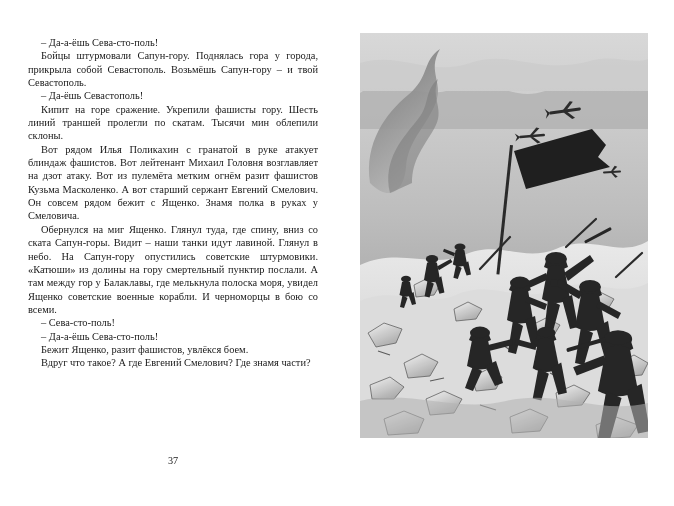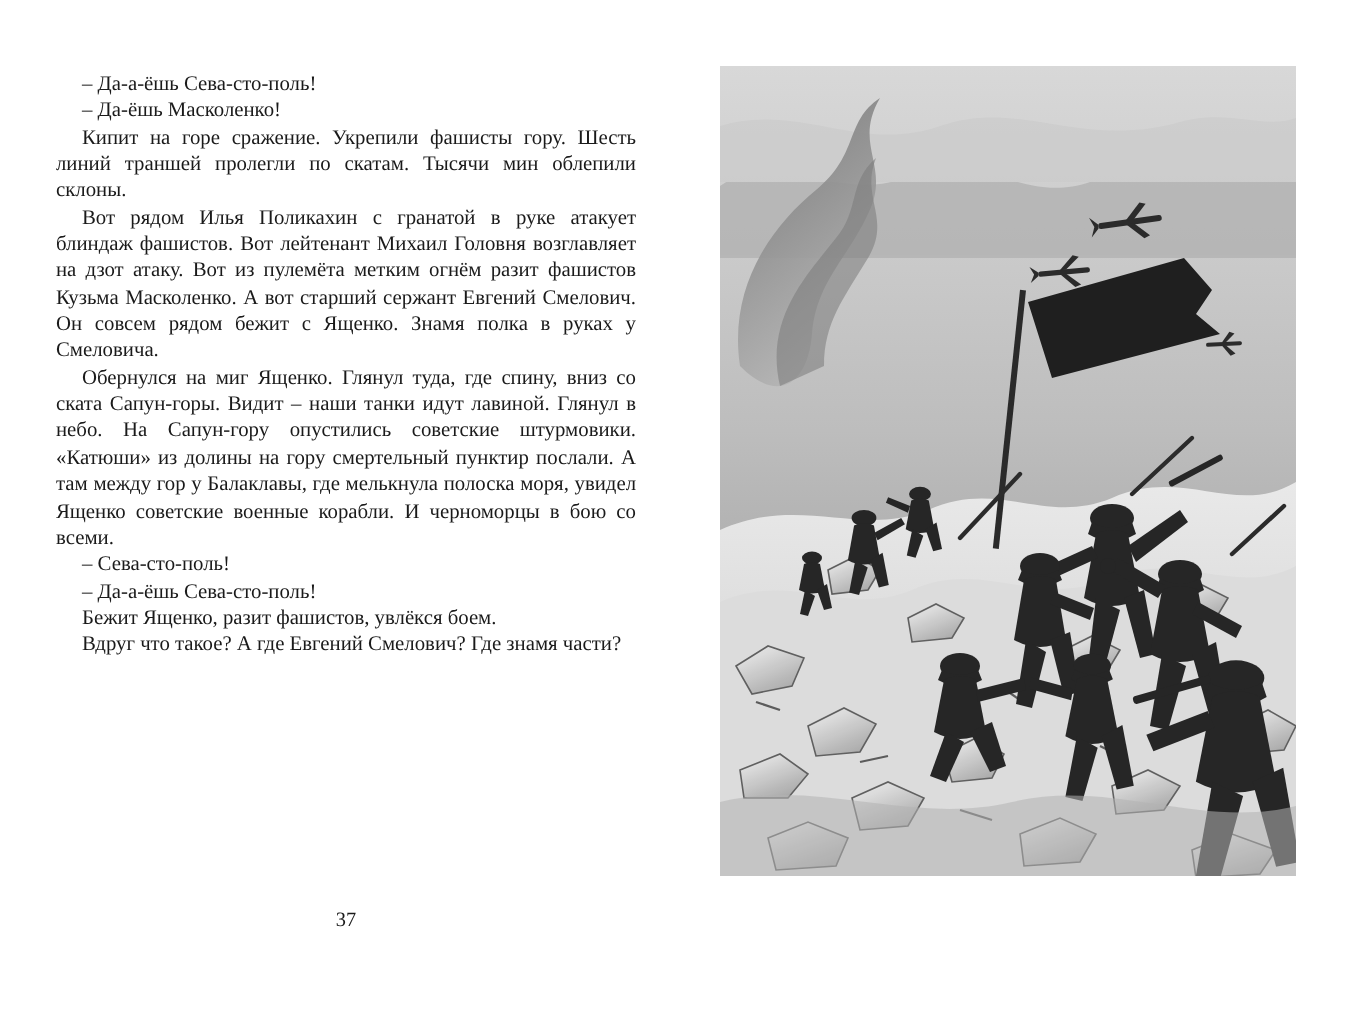--- a/index.html
+++ b/index.html
@@ -65,21 +65,22 @@
     height: 405px;
   }
 </style>
 </head>
 <body>
 
 <div class="page">
 
   <div class="text-col">
     <p class="para dialog">– Да-а-ёшь Сева-сто-поль!</p>
-    <p class="para dialog">– Да-ёшь Масколенко!</p>
+    <p class="para">Бойцы штурмовали Сапун-гору. Поднялась гора у города, прикрыла собой Севастополь. Возьмёшь Сапун-гору – и твой Севастополь.</p>
+    <p class="para dialog">– Да-ёшь Севастополь!</p>
     <p class="para">Кипит на горе сражение. Укрепили фашисты гору. Шесть линий траншей пролегли по скатам. Тысячи мин облепили склоны.</p>
     <p class="para">Вот рядом Илья Поликахин с гранатой в руке атакует блиндаж фашистов. Вот лейтенант Михаил Головня возглавляет на дзот атаку. Вот из пулемёта метким огнём разит фашистов Кузьма Масколенко. А вот старший сержант Евгений Смелович. Он совсем рядом бежит с Ященко. Знамя полка в руках у Смеловича.</p>
     <p class="para">Обернулся на миг Ященко. Глянул туда, где спину, вниз со ската Сапун-горы. Видит – наши танки идут лавиной. Глянул в небо. На Сапун-гору опустились советские штурмовики. «Катюши» из долины на гору смертельный пунктир послали. А там между гор у Балаклавы, где мелькнула полоска моря, увидел Ященко советские военные корабли. И черноморцы в бою со всеми.</p>
     <p class="para dialog">– Сева-сто-поль!</p>
     <p class="para dialog">– Да-а-ёшь Сева-сто-поль!</p>
     <p class="para">Бежит Ященко, разит фашистов, увлёкся боем.</p>
     <p class="para">Вдруг что такое? А где Евгений Смелович? Где знамя части?</p>
   </div>
 
   <div class="page-number">37</div>

